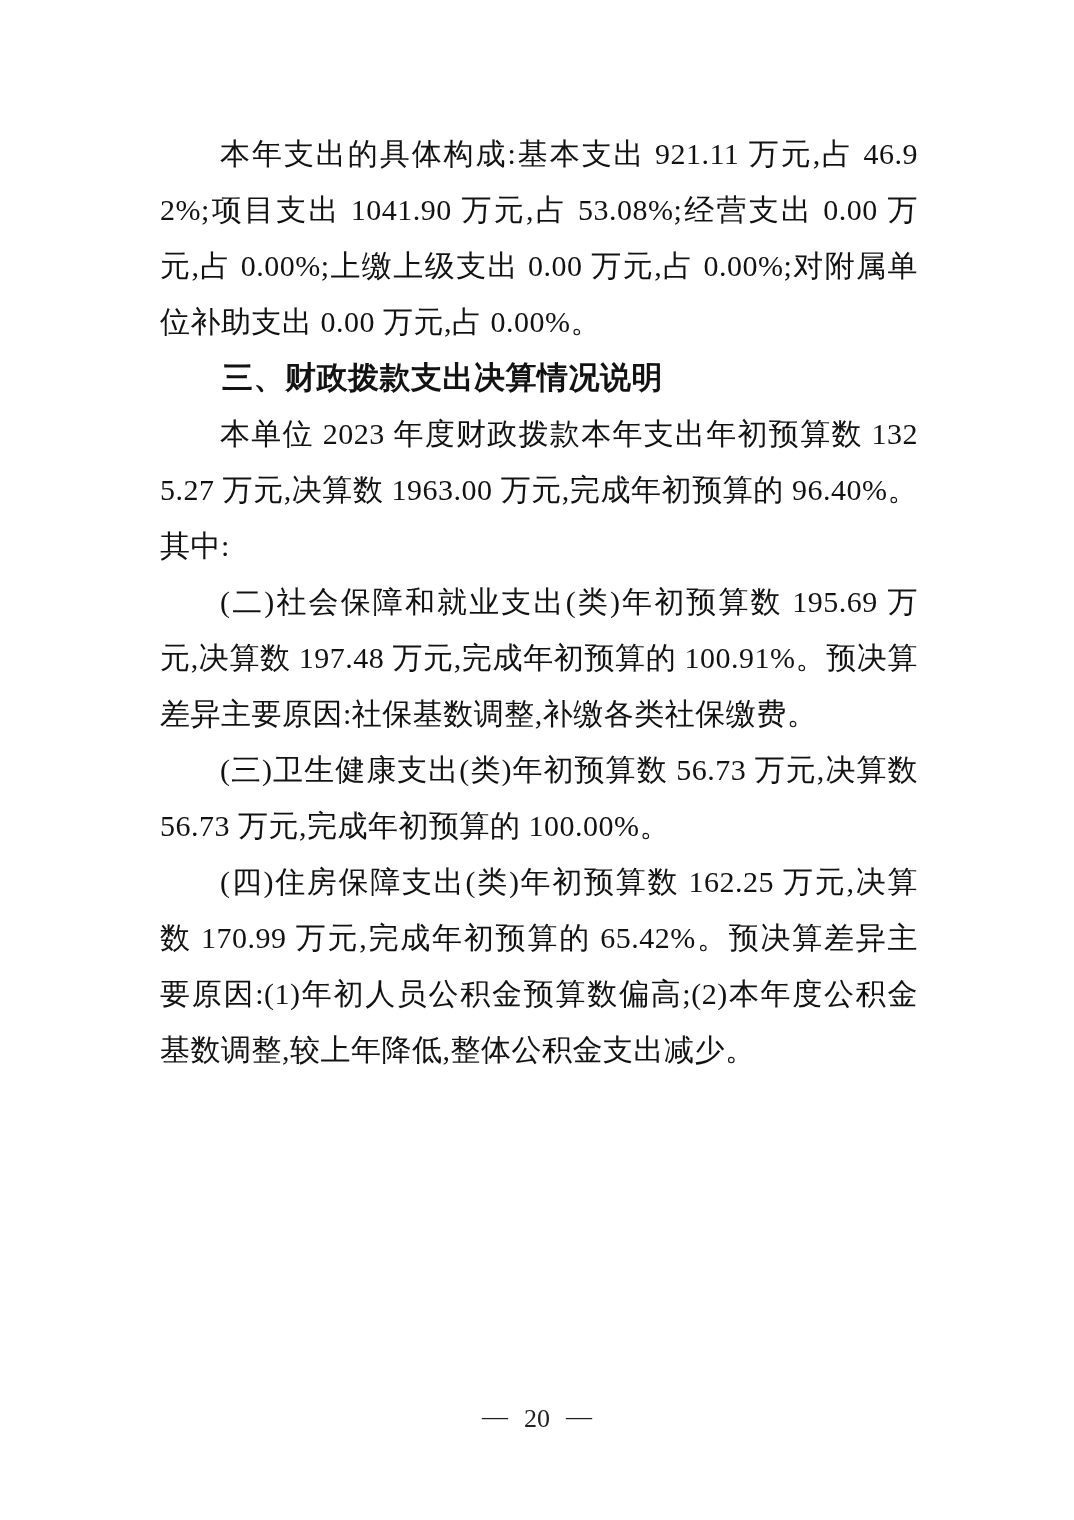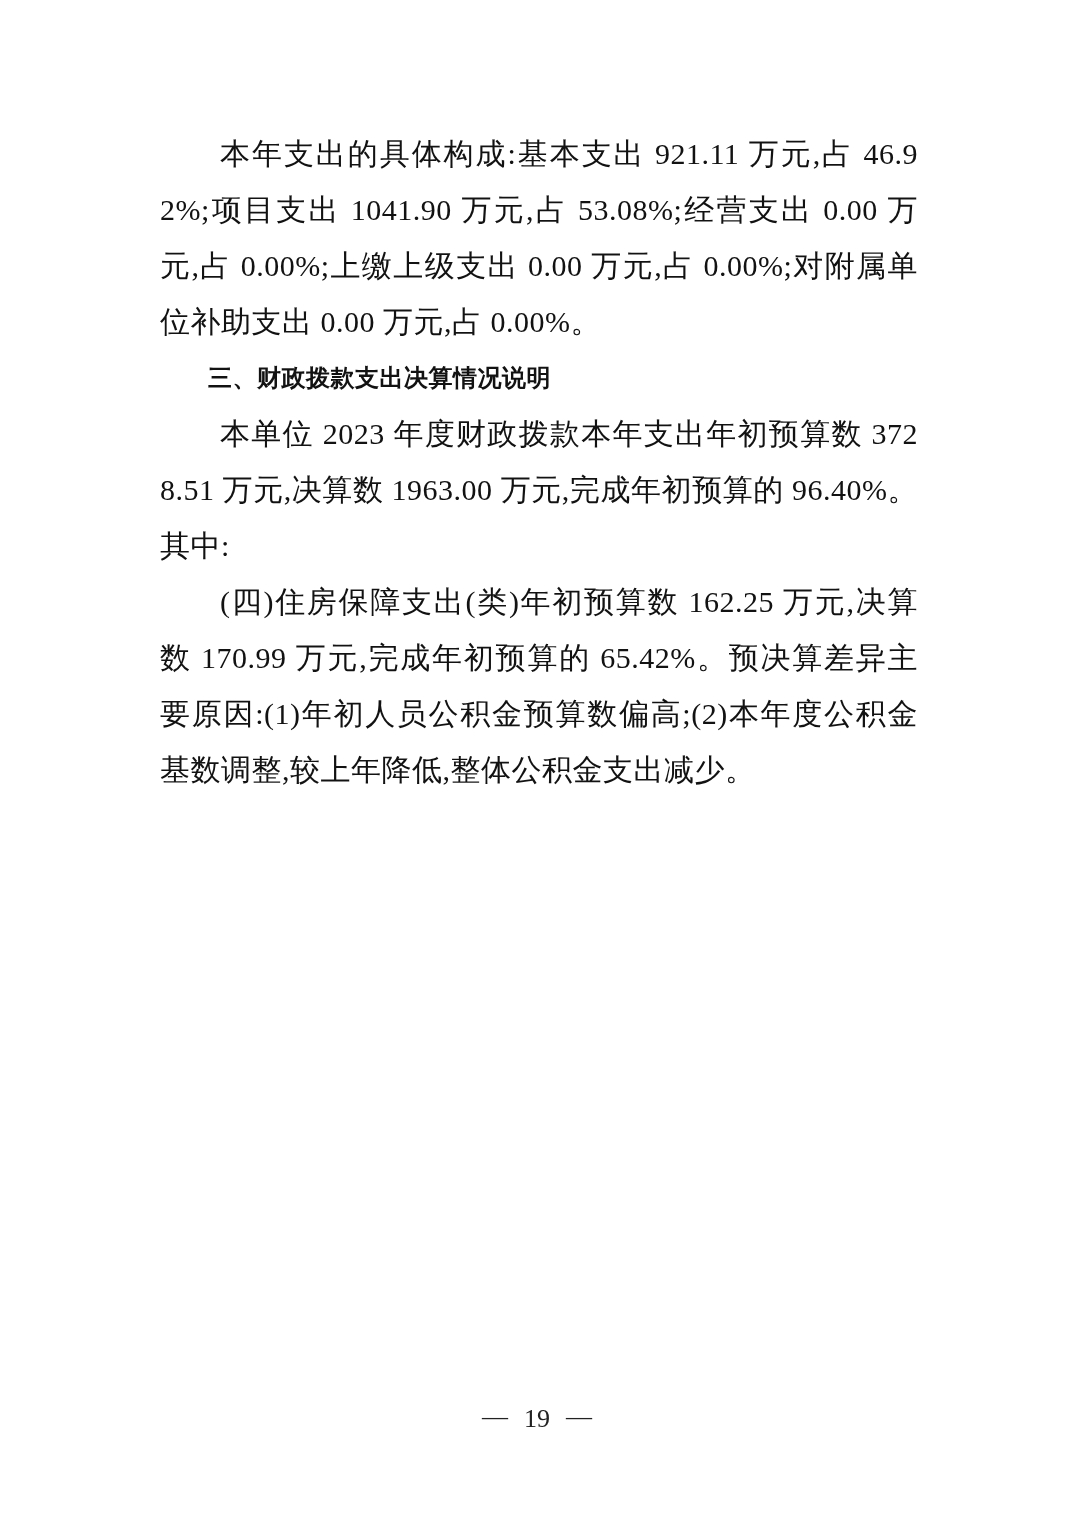--- a/index.html
+++ b/index.html
@@ -29,21 +29,21 @@
     font-size: 30px;
     line-height: 56px;
     text-align: justify;
     text-justify: inter-ideograph;
     text-indent: 2em;
     letter-spacing: 0.5px;
     word-break: break-all;
   }
   .heading {
     margin: 0;
-    font-size: 24px;
+    font-size: 31px;
     line-height: 56px;
     font-weight: 700;
     font-family: "Liberation Sans", "DejaVu Sans", sans-serif;
     text-indent: 2em;
     letter-spacing: 0.5px;
   }
   .footer {
     position: absolute;
     left: 0;
     right: 0;
@@ -65,27 +65,29 @@
 </head>
 <body>
 
 <div class="page">
 
   <div class="content">
     <p class="para">本年支出的具体构成:基本支出 921.11 万元,占 46.92%;项目支出 1041.90 万元,占 53.08%;经营支出 0.00 万元,占 0.00%;上缴上级支出 0.00 万元,占 0.00%;对附属单位补助支出 0.00 万元,占 0.00%。</p>
 
     <h2 class="heading">三、财政拨款支出决算情况说明</h2>
 
-    <p class="para">本单位 2023 年度财政拨款本年支出年初预算数 3728.51 万元,决算数 1963.00 万元,完成年初预算的 96.40%。其中:</p>
+    <p class="para">本单位 2023 年度财政拨款本年支出年初预算数 1325.27 万元,决算数 1963.00 万元,完成年初预算的 96.40%。其中:</p>
 
 
+    <p class="para">(二)社会保障和就业支出(类)年初预算数 195.69 万元,决算数 197.48 万元,完成年初预算的 100.91%。预决算差异主要原因:社保基数调整,补缴各类社保缴费。</p>
 
+    <p class="para">(三)卫生健康支出(类)年初预算数 56.73 万元,决算数 56.73 万元,完成年初预算的 100.00%。</p>
 
     <p class="para">(四)住房保障支出(类)年初预算数 162.25 万元,决算数 170.99 万元,完成年初预算的 65.42%。预决算差异主要原因:(1)年初人员公积金预算数偏高;(2)本年度公积金基数调整,较上年降低,整体公积金支出减少。</p>
   </div>
 
   <div class="footer">
     <span class="dash">—</span>
-    <span class="num">19</span>
+    <span class="num">20</span>
     <span class="dash">—</span>
   </div>
 
 </div>
 
 </body></html>

